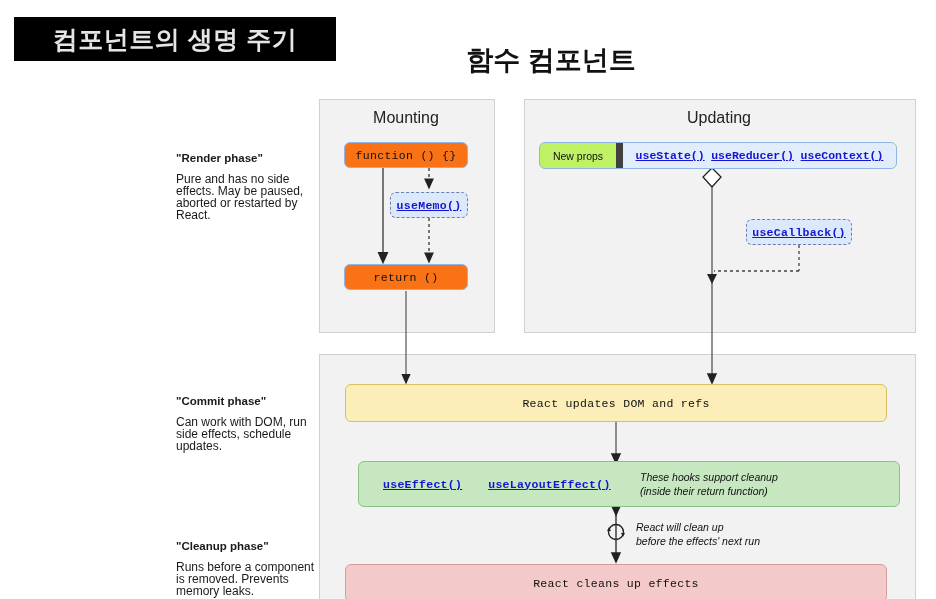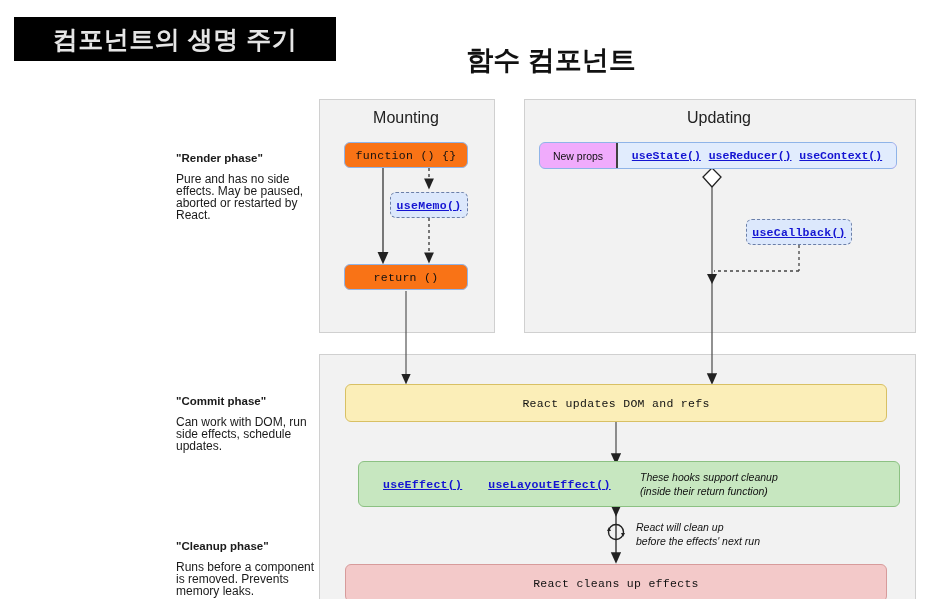--- a/index.html
+++ b/index.html
@@ -54,26 +54,26 @@
   .green{background:#c7e7c0;border:1px solid #8cc183;}
   .red{background:#f3c9c9;border:1px solid #d79b9b;}
 
   .lnk{
     color:#1414d2;font-weight:bold;text-decoration:underline;
     font-family:"Liberation Mono","DejaVu Sans Mono",monospace;
     font-size:11.5px;white-space:nowrap;
   }
   .hooks-row{
     position:absolute;box-sizing:border-box;border-radius:6px;
-    background:#f0abfc;border:1px solid #8fb4e8;
+    background:#bef264;border:1px solid #8fb4e8;
     display:flex;align-items:center;
   }
   .hooks-inner{
     height:100%;flex:1;display:flex;align-items:center;justify-content:space-evenly;
-    border-left:2px solid #404040;background:#e1ecfd;border-radius:0 5px 5px 0;
+    border-left:7px solid #404040;background:#e1ecfd;border-radius:0 5px 5px 0;
     padding:0 6px;
   }
   .newprops{
     width:76px;height:100%;display:flex;align-items:center;justify-content:center;
     font-size:10.5px;color:#111;
   }
 
   .ital{
     position:absolute;font-style:italic;font-size:10.5px;color:#111;
     line-height:13.5px;

